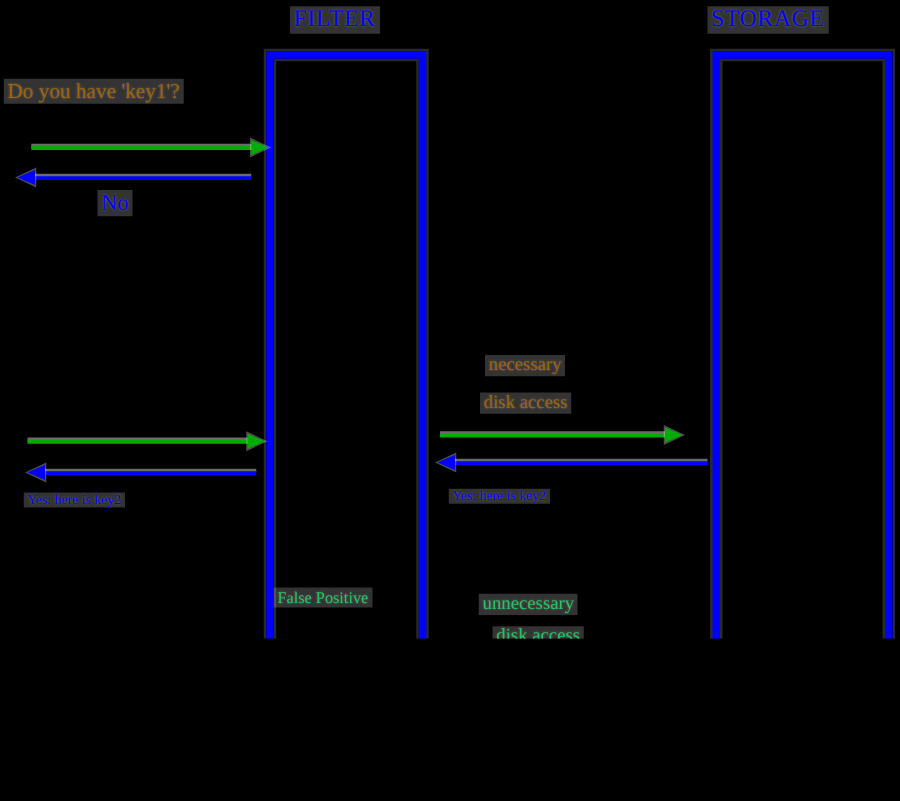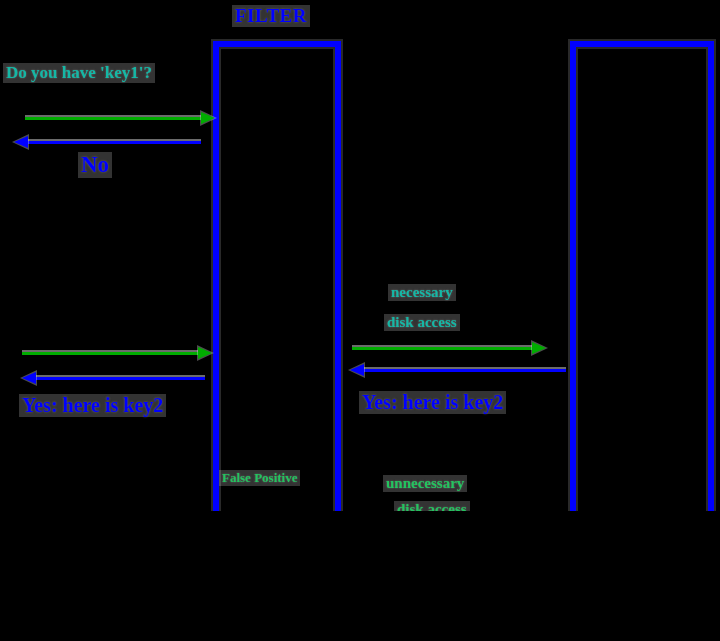--- a/index.html
+++ b/index.html
@@ -1,32 +1,32 @@
 <!DOCTYPE html>
 <html><head>
 <meta charset="utf-8">
 <style>
   html,body{margin:0;padding:0;background:#000;}
   .canvas{
     position:relative;width:720px;height:511px;background:#000;overflow:hidden;
-    font-family:"Liberation Serif", serif;font-weight:bold;
+    font-family:"Liberation Serif", serif;font-weight:normal;
   }
   .abs{position:absolute;white-space:nowrap;}
-  .green{color:#14b8a6;}
+  .green{color:#a16207;}
   .blue{color:#0000ff;}
   .red{color:#22c55e;}
   .halo{
     background:rgba(255,255,255,0.20);
     padding:0 3px;
     text-shadow:0 0 2px rgba(160,160,160,0.55);
   }
   .title{font-size:19px;letter-spacing:0.5px;}
   .question{font-size:17px;}
-  .reply{font-size:23px;}
-  .reply-sm{font-size:20px;}
+  .reply{font-size:18px;}
+  .reply-sm{font-size:11px;}
   .note{font-size:15px;text-align:right;}
   .fp{font-size:13px;}
   .lifeline{
     position:absolute;box-sizing:border-box;
     border:6px solid #0000ff;background:transparent;
     box-shadow:0 0 0 2px rgba(255,255,255,0.16), inset 0 0 0 2px rgba(255,255,255,0.16);
   }
   
   .arrow{position:absolute;height:8px;}
   .arrow .shaft{
@@ -41,20 +41,21 @@
   .arrow.right .head{right:-2px;top:-2px;border-left:14px solid var(--c);}
   .arrow.left  .head-halo{left:-4px;top:-4px;border-top-width:8px;border-bottom-width:8px;border-right:17px solid rgba(255,255,255,0.30);}
   .arrow.left  .head{left:-2px;top:-2px;border-right:14px solid var(--c);}
 </style>
 </head>
 <body>
 
 <div class="canvas">
 
   <span class="abs blue title halo" style="left:232px;top:5px;">FILTER</span>
+  <span class="abs blue title halo" style="left:566px;top:5px;">STORAGE</span>
 
   <div class="lifeline" style="left:213px;top:41px;width:128px;height:593px;"></div>
   <div class="lifeline" style="left:570px;top:41px;width:144px;height:593px;"></div>
 
   <span class="abs red fp halo" style="left:219px;top:470px;">False Positive</span>
 
   <span class="abs green question halo" style="left:3px;top:63px;">Do you have 'key1'?</span>
   <div class="arrow right" style="left:25px;top:114px;width:188px;--c:#00ac00;">
     <span class="shaft"></span>
     <span class="head-halo"></span>

